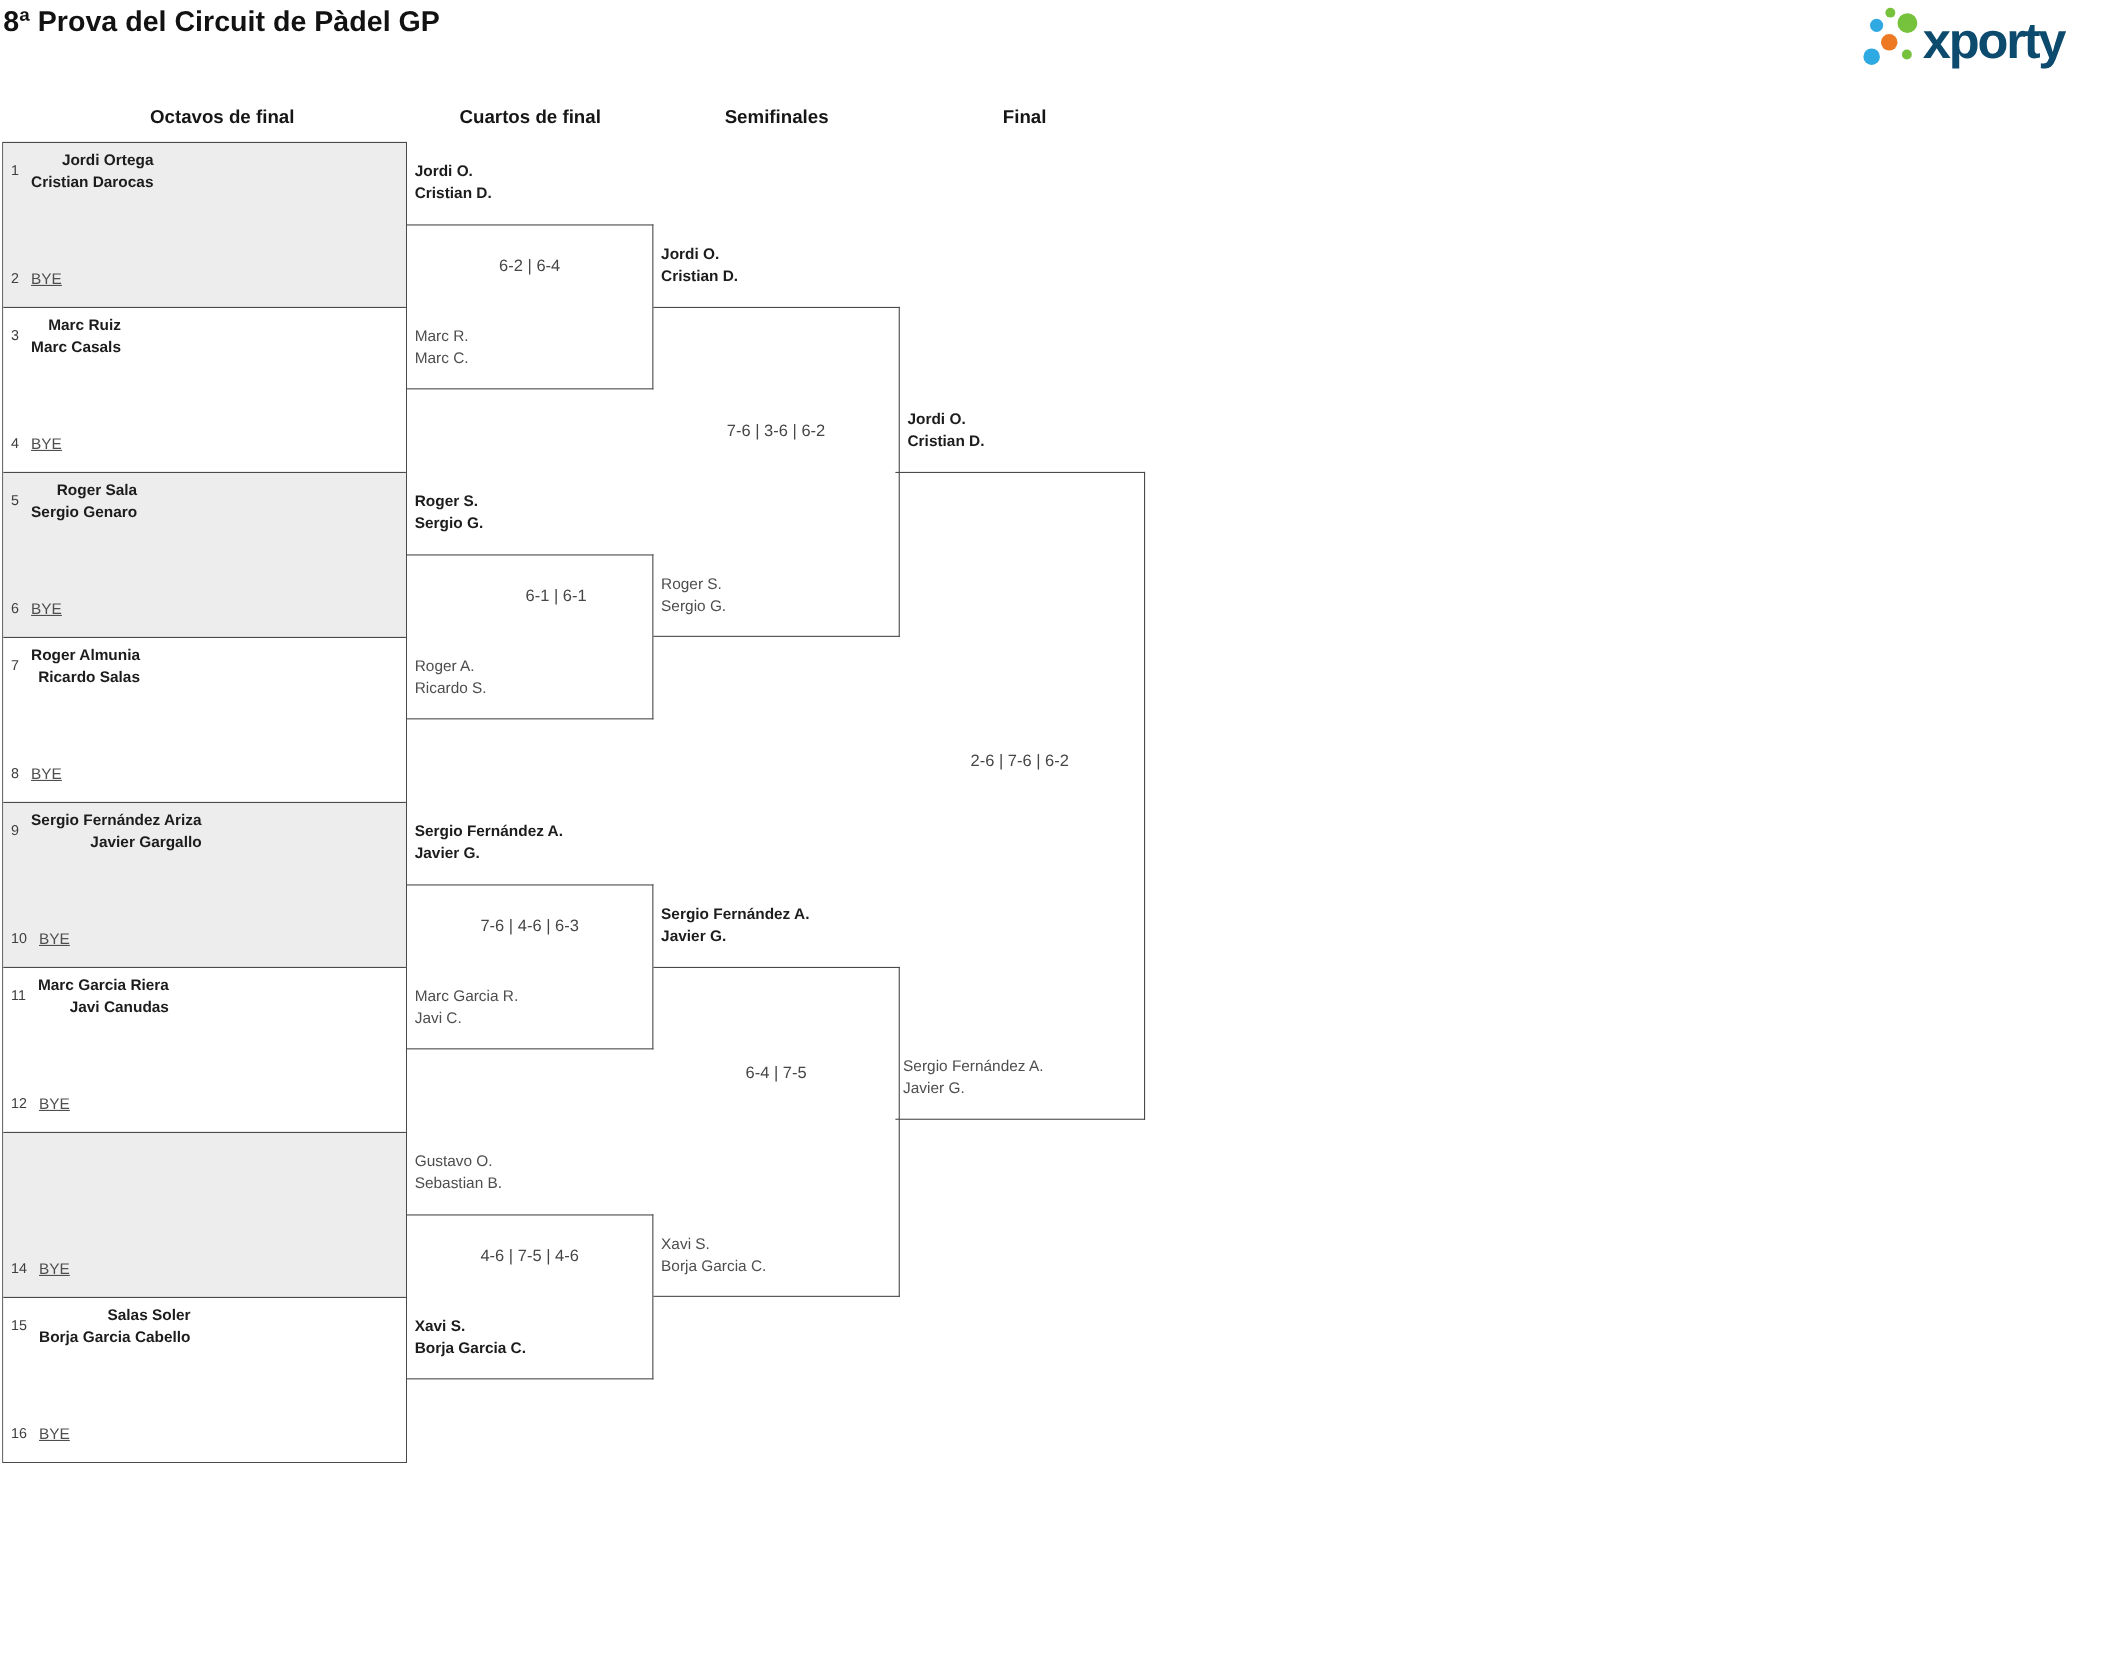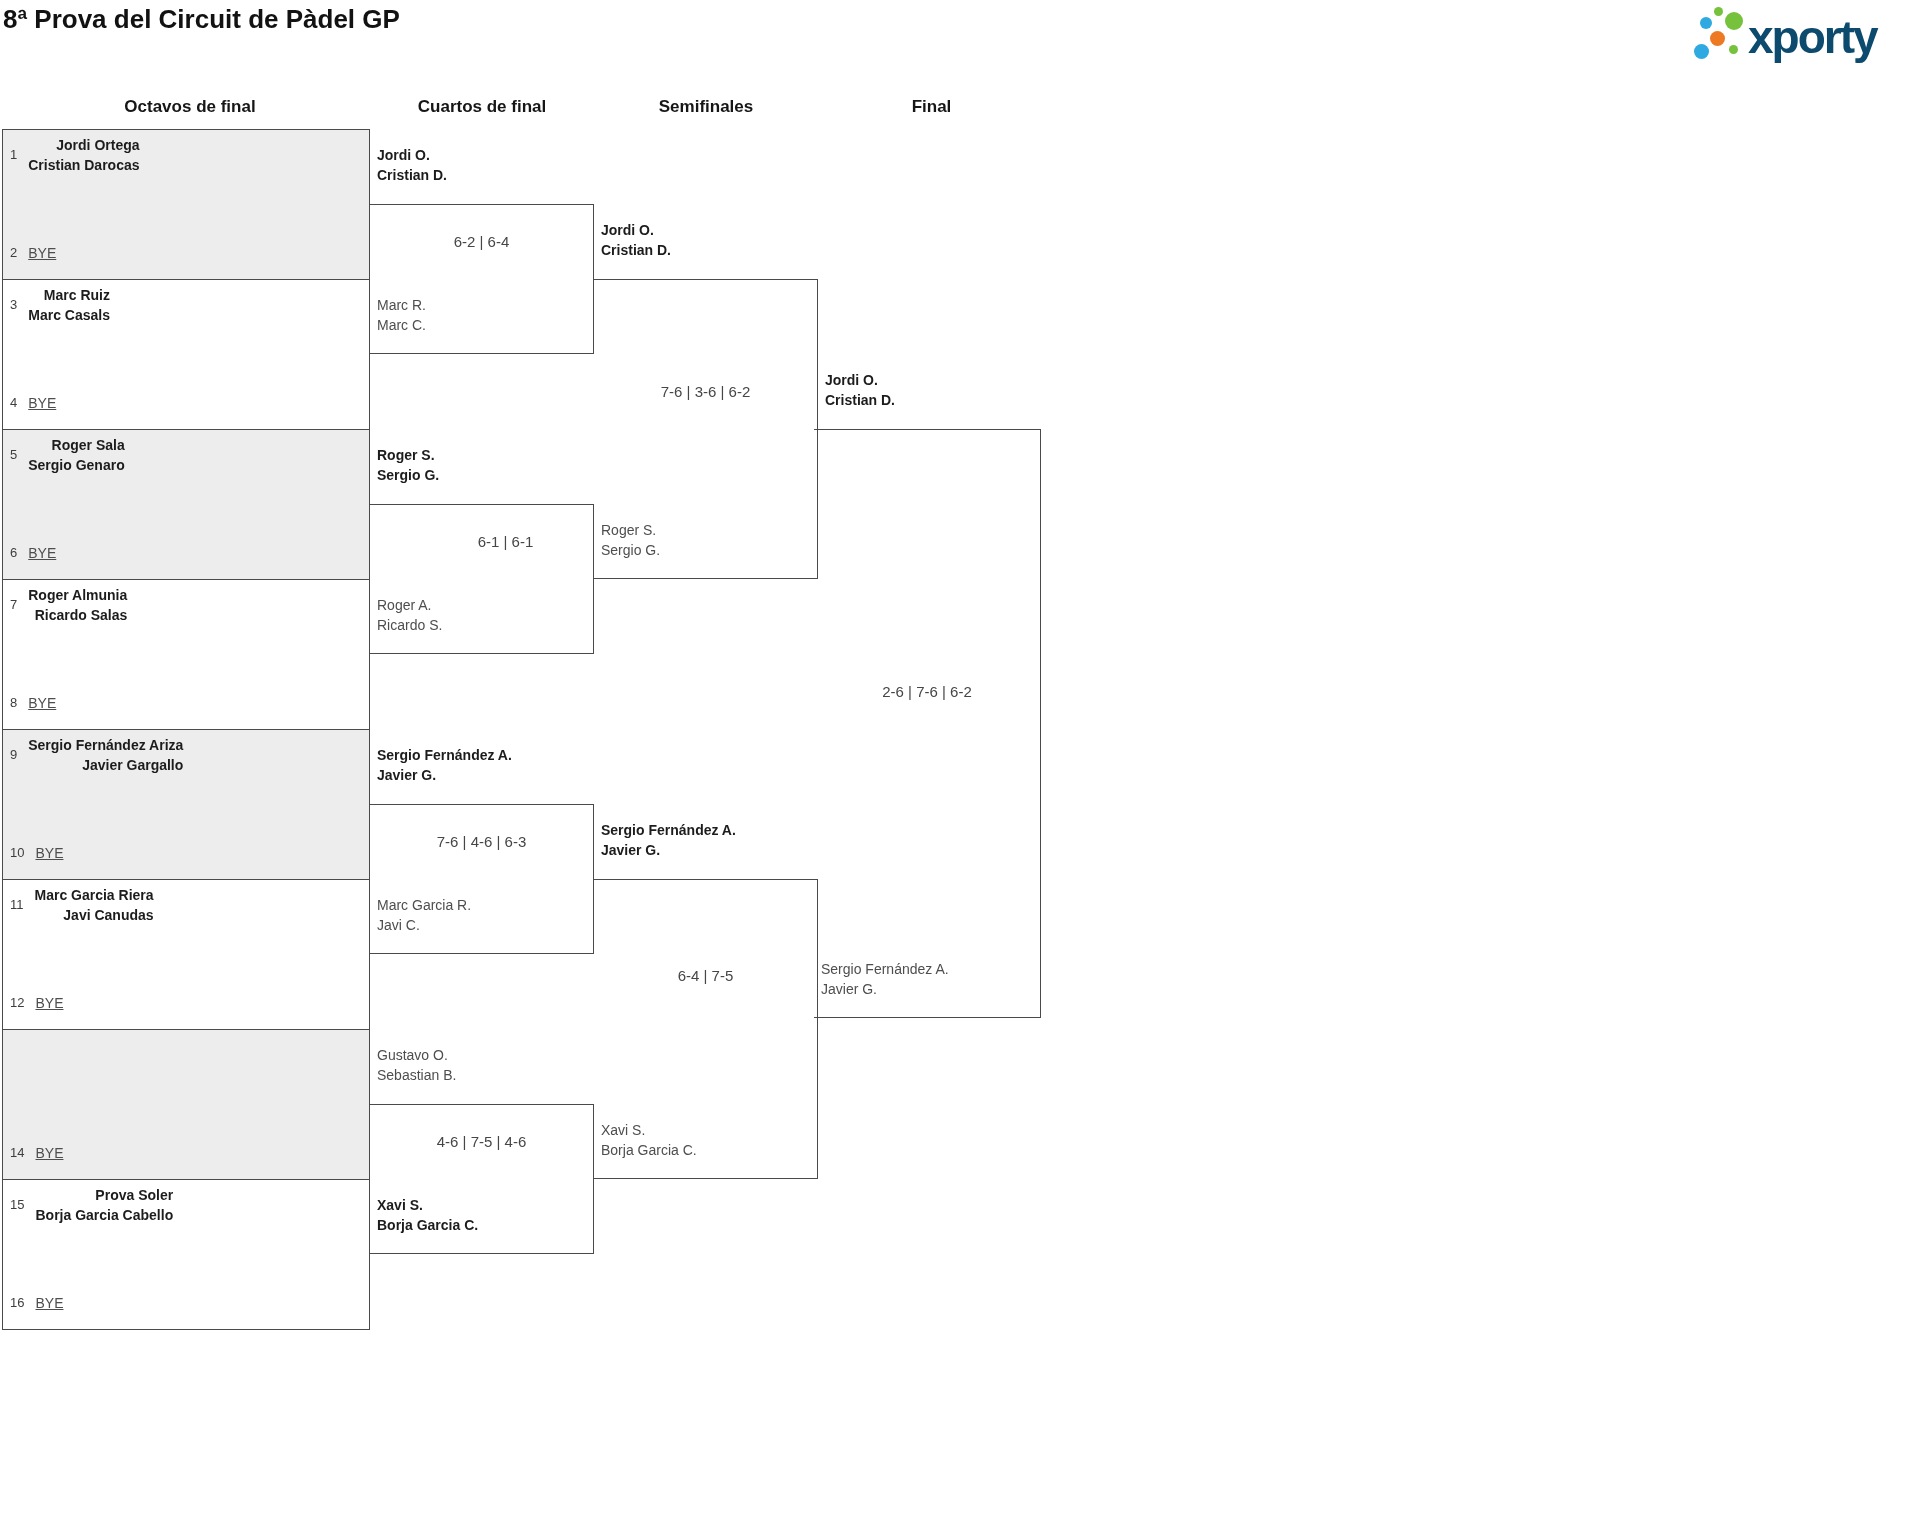--- a/index.html
+++ b/index.html
@@ -31,21 +31,21 @@
     font-size:46px; font-weight:700; letter-spacing:-2px;
     color:#0c4a6e; line-height:50px;
   }
 
   
   .round-header {
     position:absolute; top:96px; height:22px;
     text-align:center; font-size:17px; font-weight:700;
     color:#161616; line-height:22px;
   }
-  .rh1 { left:6px;   width:368px; }
+  .rh1 { left:18px;   width:368px; }
   .rh2 { left:370px; width:224px; }
   .rh3 { left:594px; width:224px; }
   .rh4 { left:818px; width:227px; }
 
   
   .r1col {
     position:absolute; left:2px; top:129px; width:368px;
     border:1px solid #4a4a4a;
   }
   .r1 { position:relative; height:150px; border-bottom:1px solid #4a4a4a; background:#ffffff; }
@@ -190,21 +190,21 @@
       <div class="r1-bye">
         <span class="seed">14</span>
         <span class="bye">BYE</span>
       </div>
     </div>
 
     <div class="r1">
       <div class="r1-team">
         <span class="seed">15</span>
         <div class="names winner">
-          <div>Prova Soler</div>
+          <div>Salas Soler</div>
           <div>Borja Garcia Cabello</div>
         </div>
       </div>
       <div class="r1-bye">
         <span class="seed">16</span>
         <span class="bye">BYE</span>
       </div>
     </div>
 
   </div>

